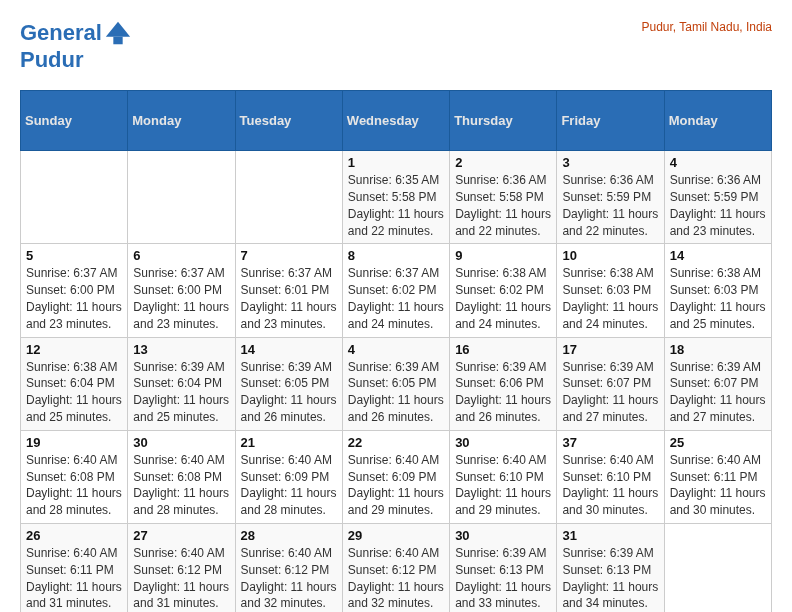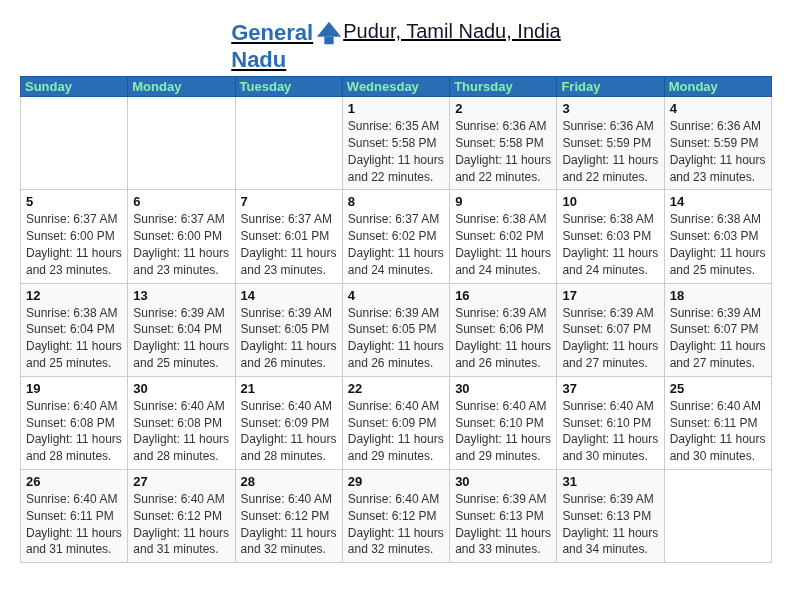--- a/index.html
+++ b/index.html
@@ -5,24 +5,23 @@
     * { box-sizing: border-box; margin: 0; padding: 0; }
     body {
       font-family: Arial, sans-serif;
       background: #fff;
       width: 792px;
       min-height: 612px;
       padding: 20px;
     }
     .header {
       display: flex;
-      justify-content: center;
+      justify-content: space-between;
       align-items: flex-start;
-      margin-bottom: 4px;
-      text-decoration: underline;
+      margin-bottom: 18px;
     }
     .logo {
       display: flex;
       align-items: center;
     }
     .logo-text {
       font-size: 22px;
       font-weight: bold;
       color: #1a1a2e;
       line-height: 1.1;
@@ -37,34 +36,34 @@
     }
     .title-block {
       text-align: right;
     }
     .month-title {
       font-size: 36px;
       font-weight: bold;
       color: #1a1a2e;
     }
     .location {
-      font-size: 20px;
-      color: #0f172a;
+      font-size: 12px;
+      color: #c2410c;
     }
     table {
       width: 100%;
       border-collapse: collapse;
       table-layout: fixed;
     }
     thead tr th {
       background-color: #2a6db5;
-      color: #86efac;
+      color: #e5e5e5;
       font-size: 13px;
       font-weight: bold;
-      padding: 2px 4px;
+      padding: 22px 4px;
       text-align: left;
       border: 1px solid #1a5a9a;
     }
     tbody tr td {
       border: 1px solid #ccc;
       vertical-align: top;
       padding: 4px 5px;
       font-size: 10.5px;
       color: #333;
       height: 80px;
@@ -89,21 +88,21 @@
 </head>
 <body>
 
 <div class="header">
   <div class="logo">
     <div>
       <div class="logo-text">
         <span>General</span><svg class="logo-icon" viewBox="0 0 30 30" xmlns="http://www.w3.org/2000/svg" style="display:inline-block;vertical-align:middle;margin-left:2px">
           <polygon points="15,2 28,18 2,18" fill="#2a6db5"></polygon>
           <rect x="10" y="18" width="10" height="8" fill="#2a6db5"></rect>
-        </svg><br><span style="color:#2a6db5;">Nadu</span>
+        </svg><br><span style="color:#2a6db5;">Pudur</span>
       </div>
     </div>
   </div>
   <div class="title-block">
     <div class="location">Pudur, Tamil Nadu, India</div>
   </div>
 </div>
 
 <table>
   <thead>

